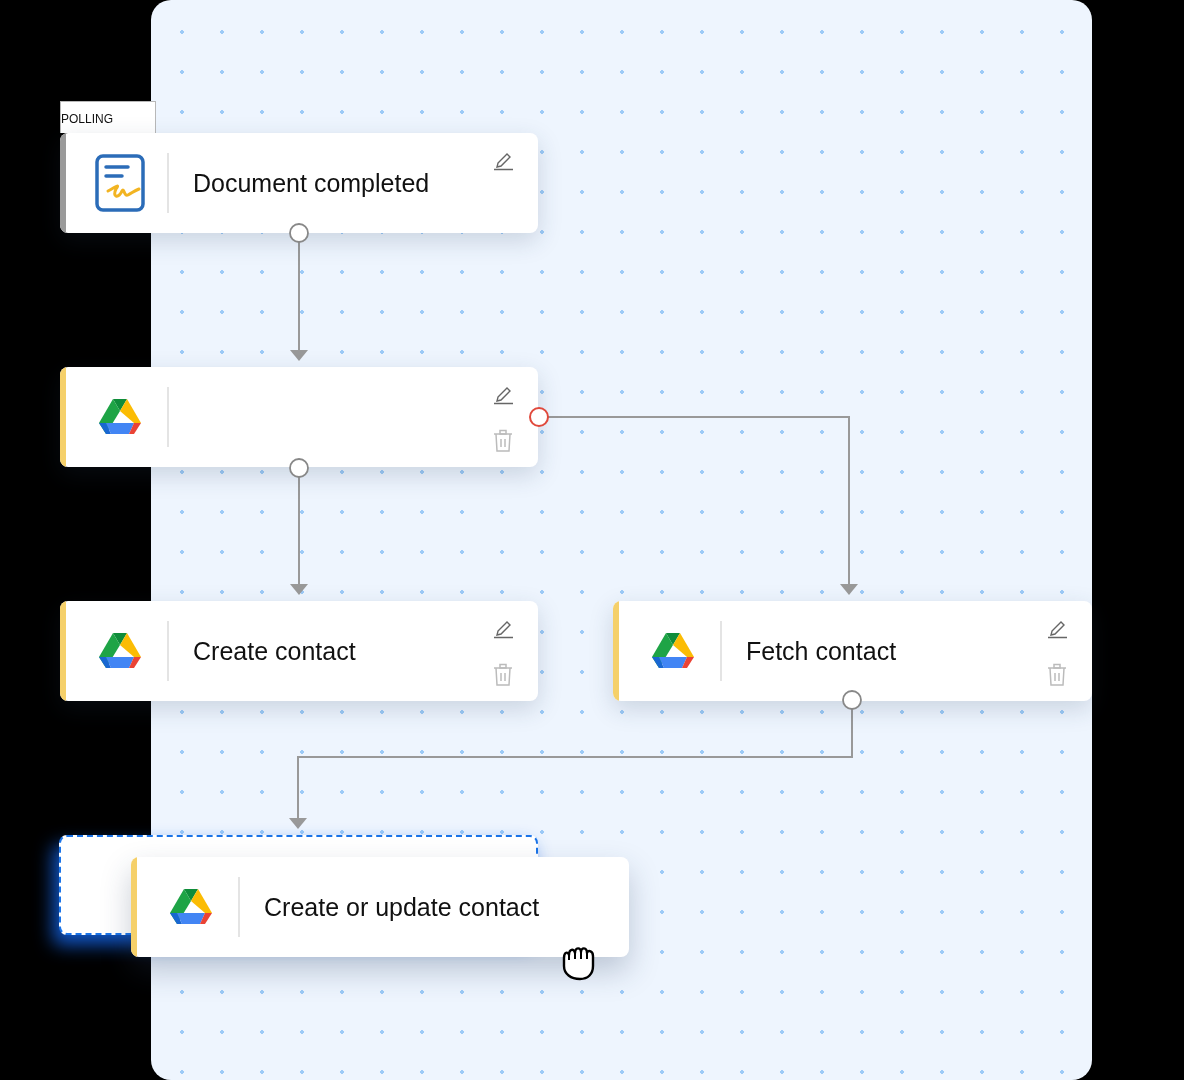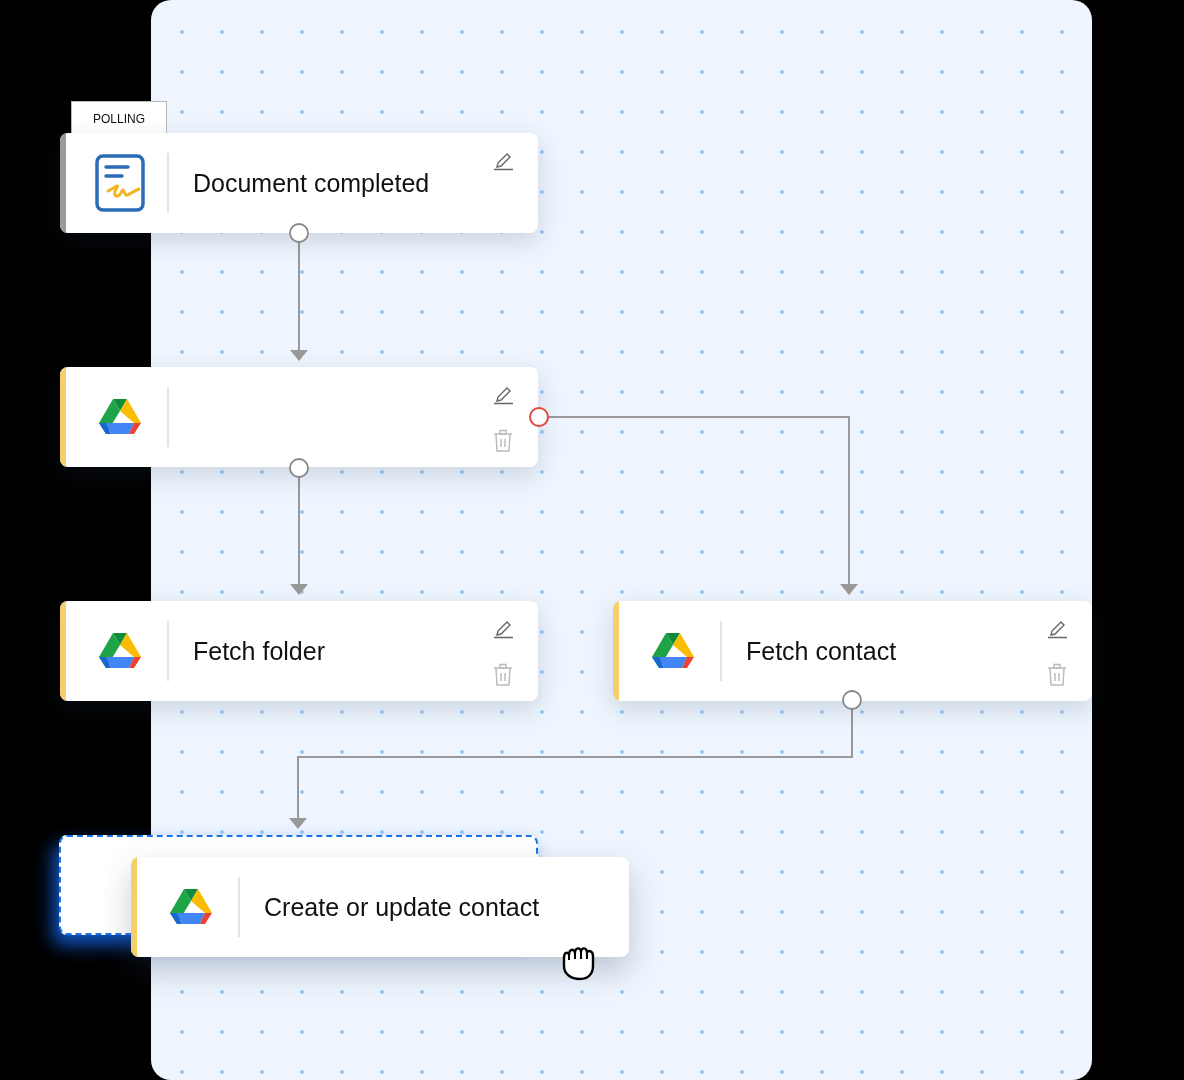--- a/index.html
+++ b/index.html
@@ -7,21 +7,21 @@
   .canvas { position:absolute; left:151px; top:0; width:941px; height:1080px; background:#eef5fe; border-radius:20px;
     background-image: radial-gradient(circle, #9ccaf7 1.6px, transparent 2px);
     background-size:40px 40px; background-position:11px 12px; }
   .card { position:absolute; height:100px; background:#fff; border-radius:8px; box-shadow:0 8px 24px rgba(40,60,90,0.18); overflow:hidden; }
   .card .accent { position:absolute; left:0; top:0; bottom:0; width:6px; }
   .card .icon { position:absolute; left:33px; top:22px; width:54px; height:56px; display:flex; align-items:center; justify-content:center; }
   .card .divider { position:absolute; left:107px; top:20px; width:2px; height:60px; background:#e4e4e4; }
   .card .title { position:absolute; left:133px; top:0; height:100px; line-height:100px; font-size:25px; color:#111; white-space:nowrap; }
   .card .edit { position:absolute; right:24px; top:16px; width:22px; height:22px; }
   .card .del { position:absolute; right:24px; top:62px; width:22px; height:24px; }
-  .polling { position:absolute; left:60px; top:101px; width:96px; height:32px; background:#fff; border:1px solid #b8b8b8; border-bottom:none; box-sizing:border-box; font-size:12px; color:#111; text-align:center; line-height:34px;margin-left:11px; }
+  .polling { position:absolute; left:60px; top:101px; width:96px; height:32px; background:#fff; border:1px solid #b8b8b8; border-bottom:none; box-sizing:border-box; font-size:12px; color:#111; line-height:34px; }
   .dashed { position:absolute; left:59px; top:835px; width:479px; height:100px; border:2px dashed #1a73e8; border-radius:8px; background:#fff; box-sizing:border-box; box-shadow:-6px 10px 18px rgba(20,100,230,0.85); }
   svg.wires { position:absolute; left:0; top:0; }
   .cursor { position:absolute; left:558px; top:938px; width:44px; height:44px; }
 </style>
 </head>
 <body>
 
 <div class="canvas"></div>
 
 <svg class="wires" width="1184" height="1080">
@@ -99,21 +99,21 @@
     <svg width="42" height="38" viewBox="0 0 42 38">
       <polygon points="14,1 28,1 21,13" fill="#0f8c3a"></polygon>
       <polygon points="14,1 21,13 7,36 0,25" fill="#1ea446"></polygon>
       <polygon points="28,1 42,25 35,25 21,13" fill="#fbbc04"></polygon>
       <polygon points="0,25 7,25 12,36 7,36" fill="#1967d2"></polygon>
       <polygon points="7,25 35,25 30,36 12,36" fill="#4285f4"></polygon>
       <polygon points="35,25 42,25 35,36 30,36" fill="#ea4335"></polygon>
     </svg>
   </div>
   <div class="divider"></div>
-  <div class="title">Fetch folder</div>
+  <div class="title">Create contact</div>
   <div class="edit">
     <svg width="22" height="22" viewBox="0 0 22 22">
         <path d="M6 14 L15 5 L18 8 L9 17 L5 18 Z" fill="none" stroke="#666" stroke-width="1.4"></path>
         <line x1="2" y1="20.5" x2="21" y2="20.5" stroke="#666" stroke-width="1.4"></line>
       </svg>
   </div>
   <div class="del">
     <svg width="22" height="24" viewBox="0 0 22 24">
         <g fill="none" stroke="#bbb" stroke-width="1.5">
           <line x1="2" y1="5" x2="20" y2="5"></line>

